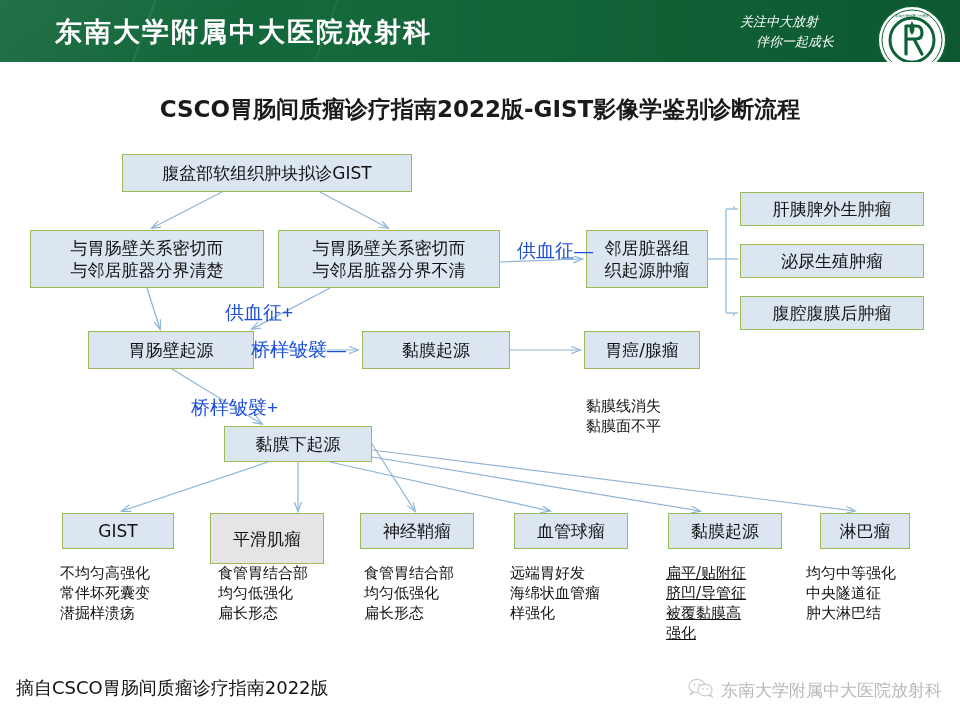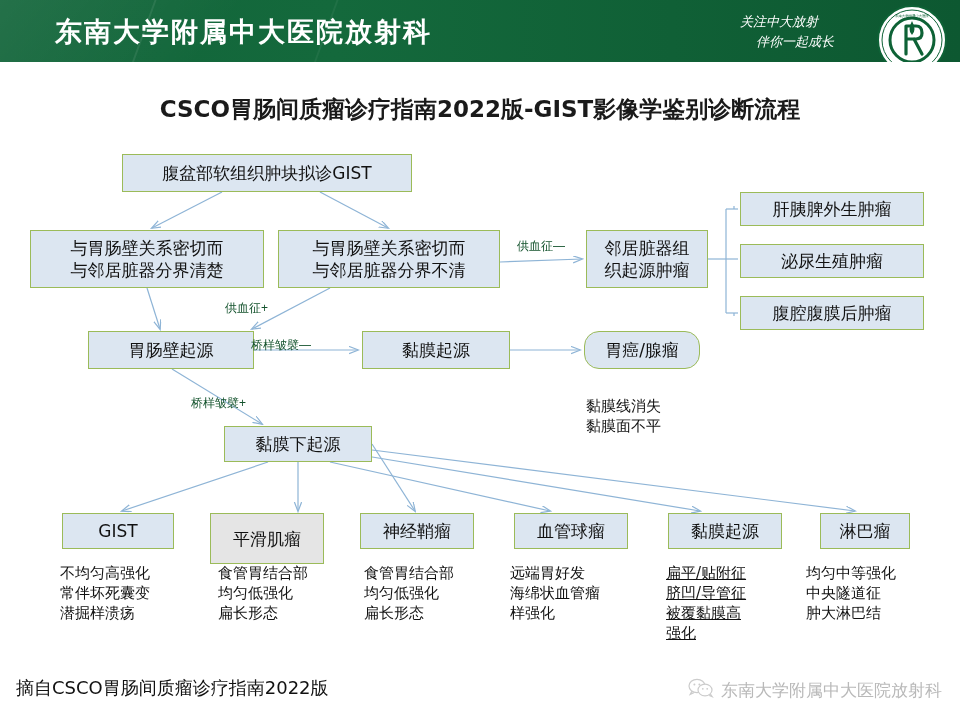--- a/index.html
+++ b/index.html
@@ -54,21 +54,21 @@
   svg#links{position:absolute;left:0;top:0;width:960px;height:720px;}
   .node{
     position:absolute;box-sizing:border-box;
     background:#dce6f1;border:1px solid #9bbb59;
     display:flex;align-items:center;justify-content:center;
     text-align:right;color:#111;
     font-size:17px;line-height:22px;
     font-family:"DejaVu Sans","Liberation Sans",sans-serif;
   }
   .edge-label{
-    position:absolute;font-size:12px;color:#14532d;white-space:nowrap;
+    position:absolute;font-size:19px;color:#1d4ed8;white-space:nowrap;
     font-family:Liberation Sans, sans-serif;
   }
   .desc{
     position:absolute;font-size:15px;line-height:20px;color:#111;
     white-space:pre-line;text-align:left;
     font-family:"DejaVu Sans","Liberation Sans",sans-serif;
   }
   
   #source-note{
     position:absolute;left:16px;top:676px;
@@ -159,21 +159,21 @@
 与邻居脏器分界清楚</div>
   <div class="node" style="left: 278px; top: 230px; width: 222px; height: 58px; white-space: pre-line; background: rgb(220, 230, 241); border-color: rgb(155, 187, 89);">与胃肠壁关系密切而
 与邻居脏器分界不清</div>
   <div class="node" style="left: 586px; top: 230px; width: 122px; height: 58px; white-space: pre-line; background: rgb(220, 230, 241); border-color: rgb(155, 187, 89);">邻居脏器组
 织起源肿瘤</div>
   <div class="node" style="left: 740px; top: 192px; width: 184px; height: 34px; white-space: pre-line; background: rgb(220, 230, 241); border-color: rgb(155, 187, 89);">肝胰脾外生肿瘤</div>
   <div class="node" style="left: 740px; top: 244px; width: 184px; height: 34px; white-space: pre-line; background: rgb(220, 230, 241); border-color: rgb(155, 187, 89);">泌尿生殖肿瘤</div>
   <div class="node" style="left: 740px; top: 296px; width: 184px; height: 34px; white-space: pre-line; background: rgb(220, 230, 241); border-color: rgb(155, 187, 89);">腹腔腹膜后肿瘤</div>
   <div class="node" style="left: 88px; top: 331px; width: 166px; height: 38px; white-space: pre-line; background: rgb(220, 230, 241); border-color: rgb(155, 187, 89);">胃肠壁起源</div>
   <div class="node" style="left: 362px; top: 331px; width: 148px; height: 38px; white-space: pre-line; background: rgb(220, 230, 241); border-color: rgb(155, 187, 89);">黏膜起源</div>
-  <div class="node" style="left: 584px; top: 331px; width: 116px; height: 38px; white-space: pre-line; background: rgb(220, 230, 241); border-color: rgb(155, 187, 89); border-radius: 15px;">胃癌/腺瘤</div>
+  <div class="node" style="left: 584px; top: 331px; width: 116px; height: 38px; white-space: pre-line; background: rgb(220, 230, 241); border-color: rgb(155, 187, 89);">胃癌/腺瘤</div>
   <div class="node" style="left: 224px; top: 426px; width: 148px; height: 36px; white-space: pre-line; background: rgb(220, 230, 241); border-color: rgb(155, 187, 89);">黏膜下起源</div>
   <div class="node" style="left: 62px; top: 513px; width: 112px; height: 36px; white-space: pre-line; background: rgb(220, 230, 241); border-color: rgb(155, 187, 89);">GIST</div>
   <div class="node" style="left: 210px; top: 513px; width: 114px; height: 51px; white-space: pre-line; background: #e5e5e5; border-color: rgb(155, 187, 89);">平滑肌瘤</div>
   <div class="node" style="left: 360px; top: 513px; width: 114px; height: 36px; white-space: pre-line; background: rgb(220, 230, 241); border-color: rgb(155, 187, 89);">神经鞘瘤</div>
   <div class="node" style="left: 514px; top: 513px; width: 114px; height: 36px; white-space: pre-line; background: rgb(220, 230, 241); border-color: rgb(155, 187, 89);">血管球瘤</div>
   <div class="node" style="left: 668px; top: 513px; width: 114px; height: 36px; white-space: pre-line; background: rgb(220, 230, 241); border-color: rgb(155, 187, 89);">黏膜起源</div>
   <div class="node" style="left: 820px; top: 513px; width: 90px; height: 36px; white-space: pre-line; background: rgb(220, 230, 241); border-color: rgb(155, 187, 89);">淋巴瘤</div>
 
   <div class="edge-label" style="left: 517px; top: 238px;">供血征—</div>
   <div class="edge-label" style="left: 225px; top: 300px;">供血征+</div>

